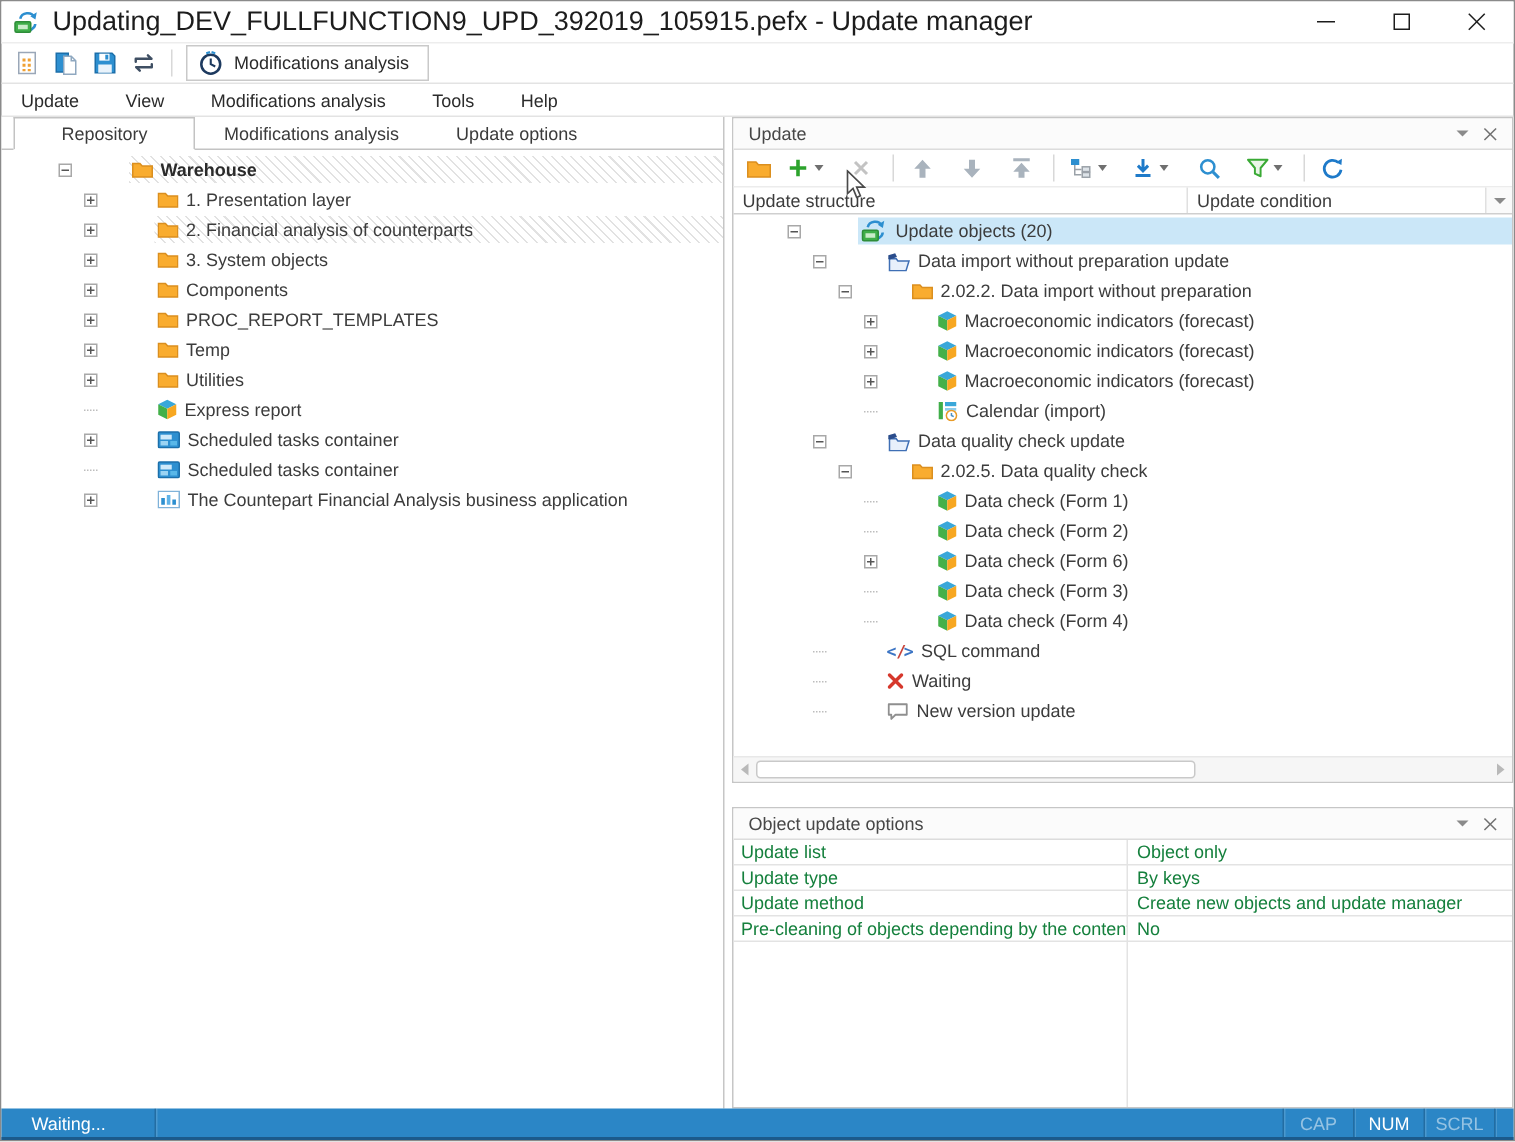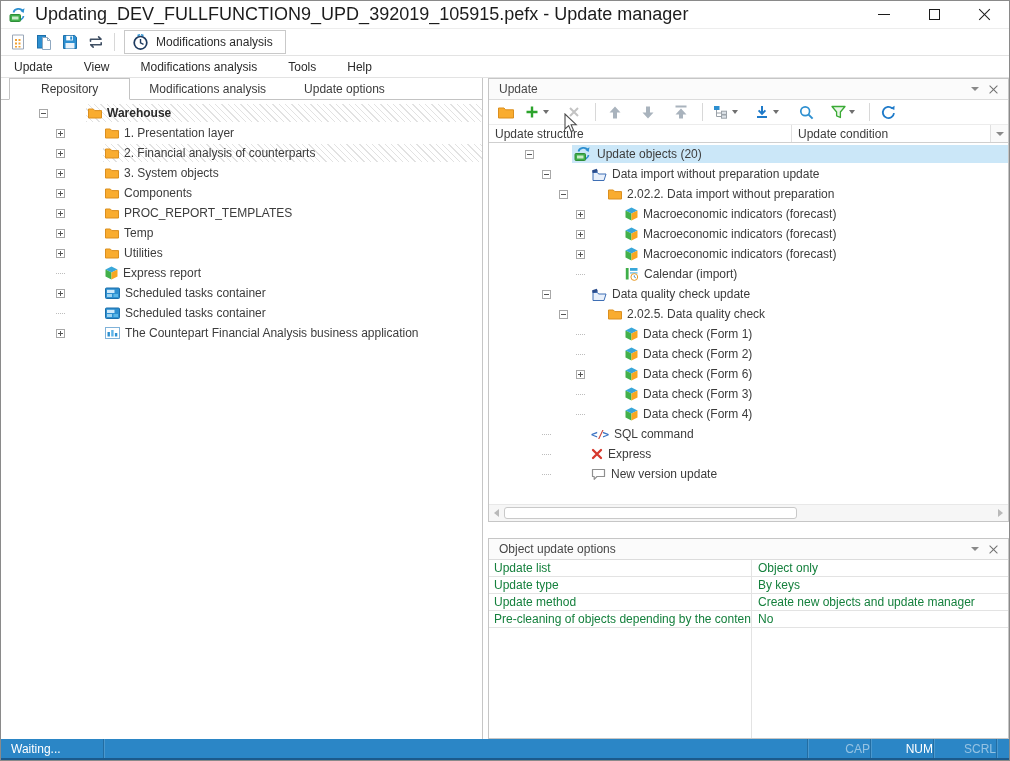--- a/index.html
+++ b/index.html
@@ -85,24 +85,24 @@
 
   
   .opt-grid { flex:1 1 auto; position:relative; overflow:hidden; }
   .opt-divider { position:absolute; left:262px; top:0; bottom:0; width:1px; background:#e3e3e3; }
   .prop-row { height:17px; display:flex; border-bottom:1px solid #e3e3e3; align-items:center; color:#15803d; }
   .prop-name { width:262px; flex:0 0 auto; padding-left:5px; overflow:hidden; white-space:nowrap; }
   .prop-value { flex:1 1 auto; padding-left:7px; overflow:hidden; white-space:nowrap; }
 
   
   .statusbar { height:21px; flex:0 0 auto; background:#2b86c6; border-bottom:2px solid #1b5a8c; display:flex; align-items:center; color:#fff; font-size:12px; }
-  .sb-status { width:102px; padding-left:10px; flex:0 0 auto; }
+  .sb-status { width:102px; padding-left:20px; flex:0 0 auto; }
   .sb-sep { width:1px; height:100%; background:rgba(0,0,0,.18); box-shadow:1px 0 0 rgba(255,255,255,.15); flex:0 0 auto; }
   .sb-fill { flex:1 1 auto; }
-  .sb-ind { width:62px; text-align:right; color:rgba(255,255,255,.5); flex:0 0 auto; }
+  .sb-ind { width:46px; text-align:center; color:rgba(255,255,255,.5); flex:0 0 auto; }
   .sb-ind.active { color:#fff; }
   .sb-right-pad { width:12px; flex:0 0 auto; }
 
   .cursor { position:absolute; left:563px; top:112px; z-index:50; pointer-events:none; }
 </style>
 </head>
 <body>
 
 <div class="window">
 
@@ -687,21 +687,21 @@
             </div>
             <div class="tree-row">
               <span class="t-indent" style="width: 19px;"></span>
               <span class="stub"></span>
               <span class="row-wrap">
                 <span class="icon">
                   <svg width="12" height="12" viewBox="0 0 12 12">
                     <path d="M2 2 L10 10 M10 2 L2 10" stroke="#d6382c" stroke-width="2.3" stroke-linecap="round"></path>
                   </svg>
                 </span>
-                <span class="label">Express</span>
+                <span class="label">Waiting</span>
               </span>
             </div>
             <div class="tree-row">
               <span class="t-indent" style="width: 19px;"></span>
               <span class="stub"></span>
               <span class="row-wrap">
                 <span class="icon">
                   <svg width="15" height="13" viewBox="0 0 15 13">
                     <path d="M1.5 1.5 L13.5 1.5 L13.5 8.5 L6 8.5 L3.2 11.3 L3.2 8.5 L1.5 8.5 Z" fill="#fff" stroke="#8f8f8f" stroke-width="1.2" stroke-linejoin="round"></path>
                   </svg>

